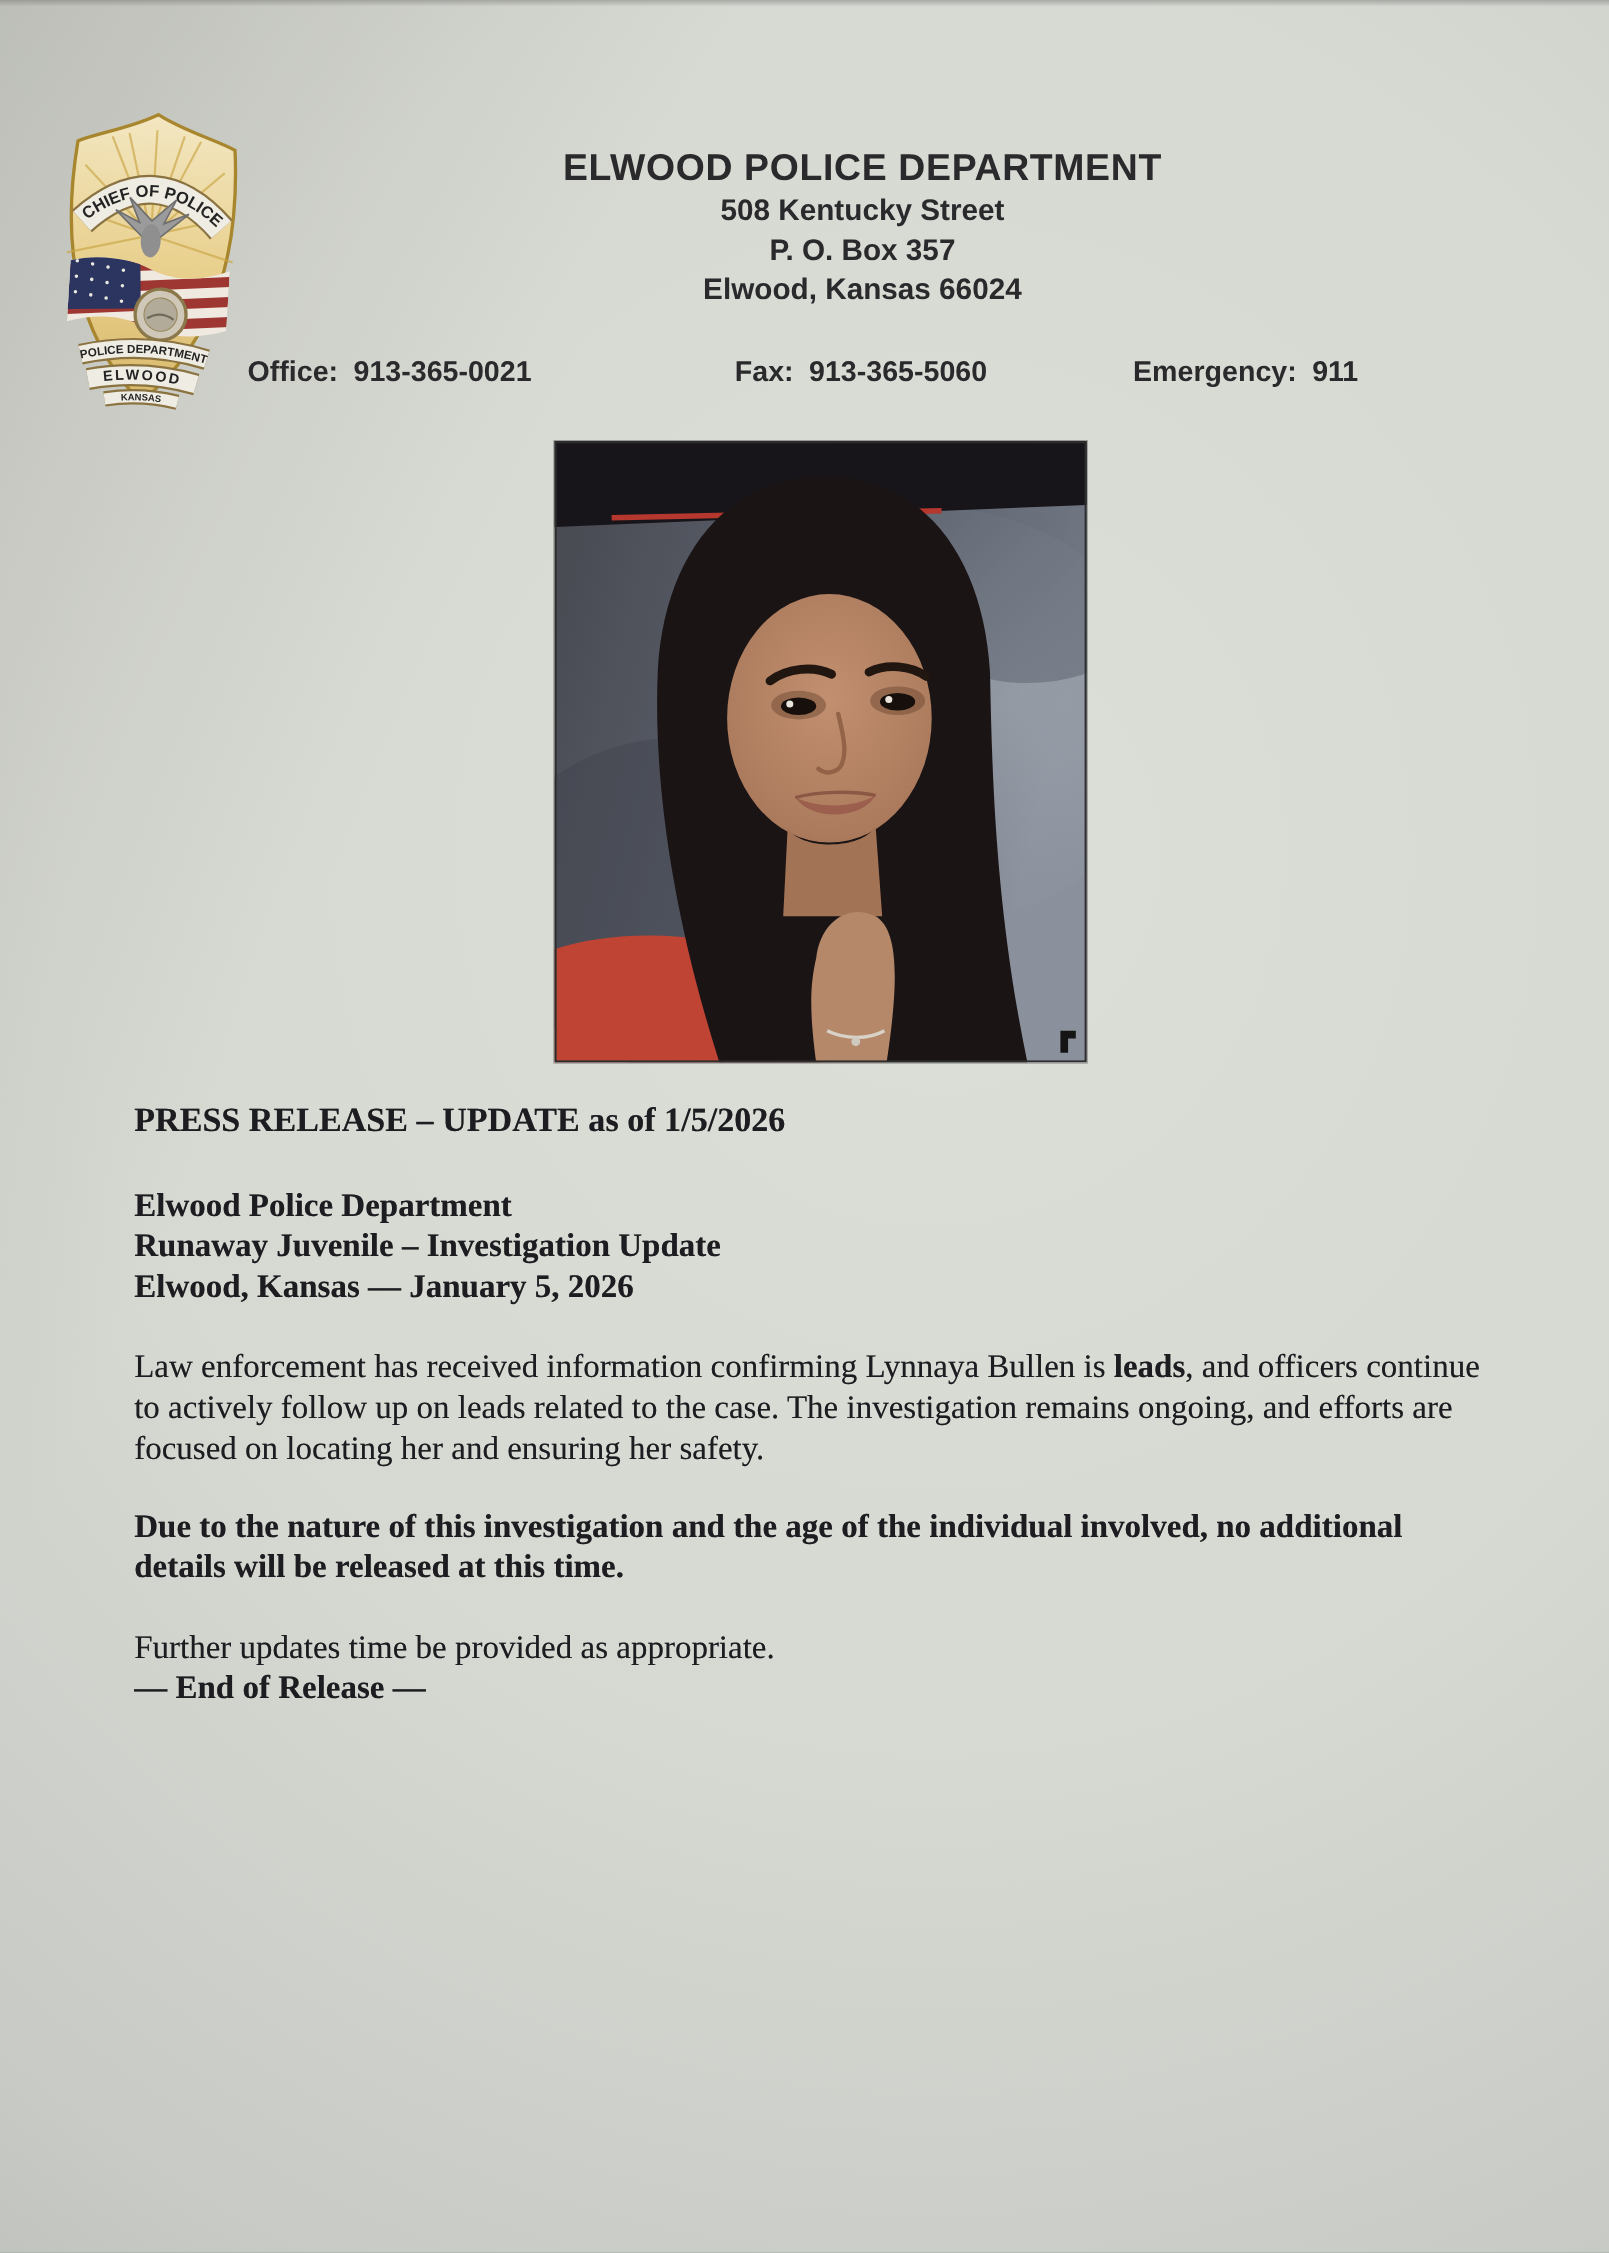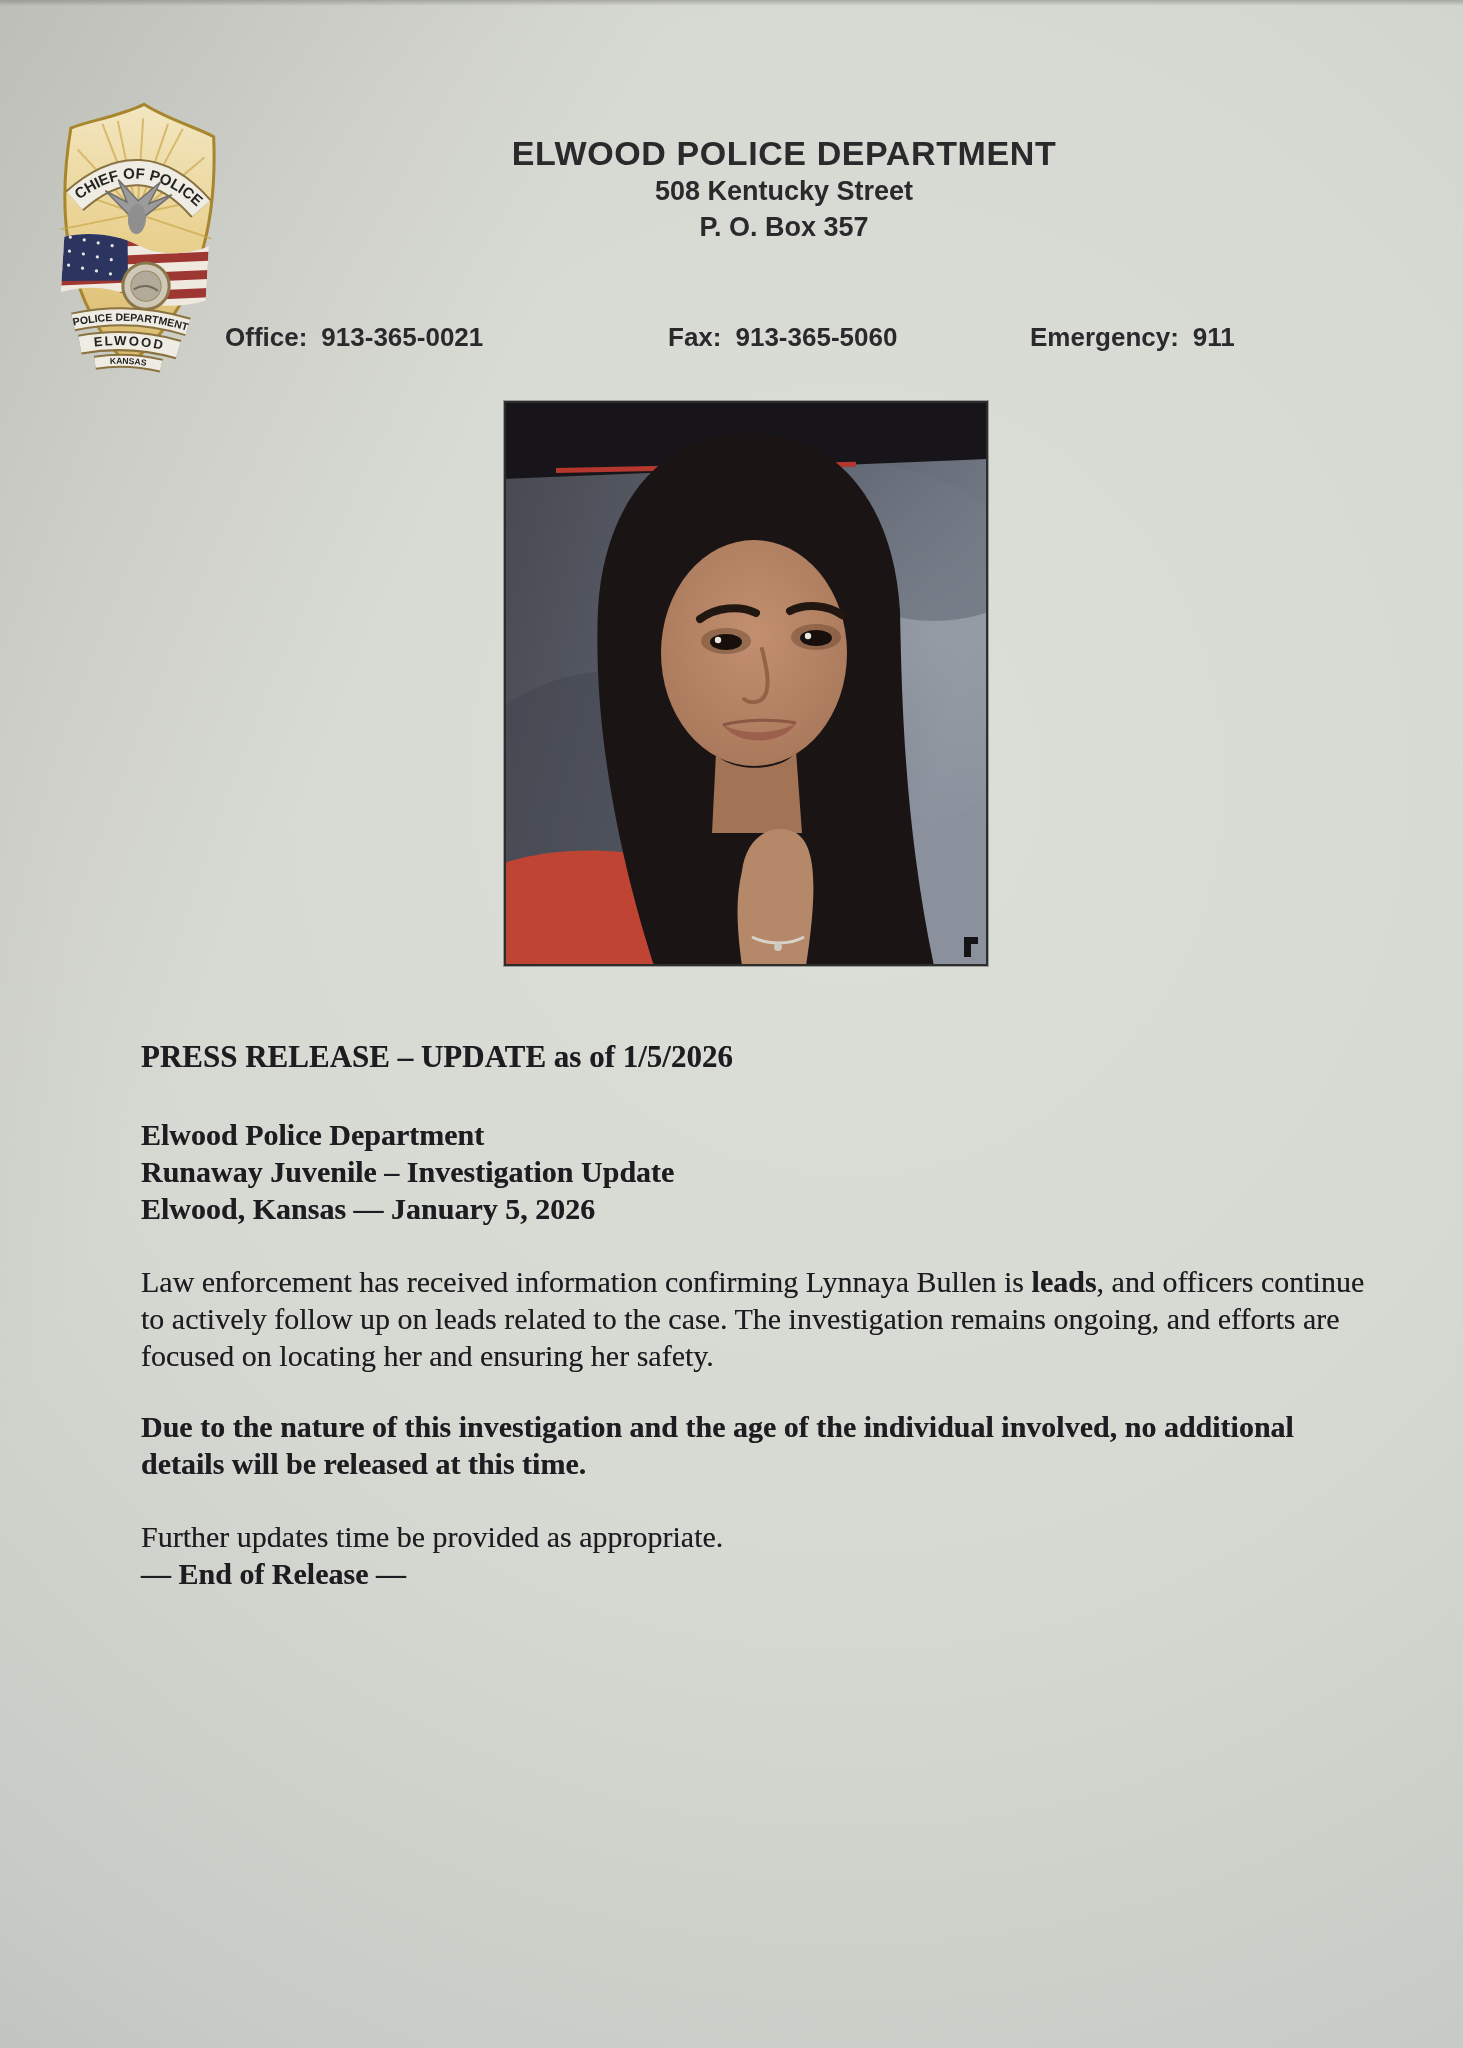--- a/index.html
+++ b/index.html
@@ -21,22 +21,22 @@
   .contact-row{position:absolute;top:322px;left:0;width:100%;height:40px;
         font-family:"Liberation Sans", sans-serif;font-size:26px;font-weight:600;color:#2a2a2d;}
   .contact{position:absolute;white-space:nowrap;}
   .contact .lbl{margin-right:14px;}
   .c-office{left:225px;} .c-fax{left:668px;} .c-emergency{left:1030px;}
   
   .photo-fig{position:absolute;left:504px;top:401px;width:484px;height:565px;margin:0;
              box-shadow:0 0 0 1px rgba(40,40,40,0.35);}
   .photo-fig svg{display:block;}
   
-  .release{position:absolute;left:122px;top:1040px;width:1232px;font-size:30px;line-height:37px;
-           color:#1d1d21;text-shadow:0 0 0.5px rgba(25,25,30,0.55);margin-left:19px;}
+  .release{position:absolute;left:122px;top:1001px;width:1232px;font-size:30px;line-height:37px;
+           color:#1d1d21;text-shadow:0 0 0.5px rgba(25,25,30,0.55);}
   .release h1{font-size:31px;line-height:34px;font-weight:bold;margin:0 0 42px 0;}
   .byline div{font-weight:bold;}
   .release p{margin:32px 0 0 0;}
   .release p.mt36{margin-top:36px;}
   .release p.mt34{margin-top:34px;}
   .bold{font-weight:bold;}
   .endblock{margin-top:36px;}
   .badge text{font-family:"Liberation Sans", sans-serif;}
 </style>
 </head>
@@ -138,20 +138,21 @@
     <text font-size="8.5" font-weight="bold" fill="#232323">
       <textPath href="#arcKStxt" startOffset="50%" text-anchor="middle">KANSAS</textPath>
     </text>
   </svg>
 
   <div class="dept">
     <div class="dept-name">ELWOOD POLICE DEPARTMENT</div>
     <div class="addr">
       <div>508 Kentucky Street</div>
       <div>P. O. Box 357</div>
+      <div>Elwood, Kansas 66024</div>
     </div>
   </div>
 
   <div class="contact-row">
     <span class="contact c-office">
       <span class="lbl">Office:</span><span>913-365-0021</span>
     </span>
     <span class="contact c-fax">
       <span class="lbl">Fax:</span><span>913-365-5060</span>
     </span>

